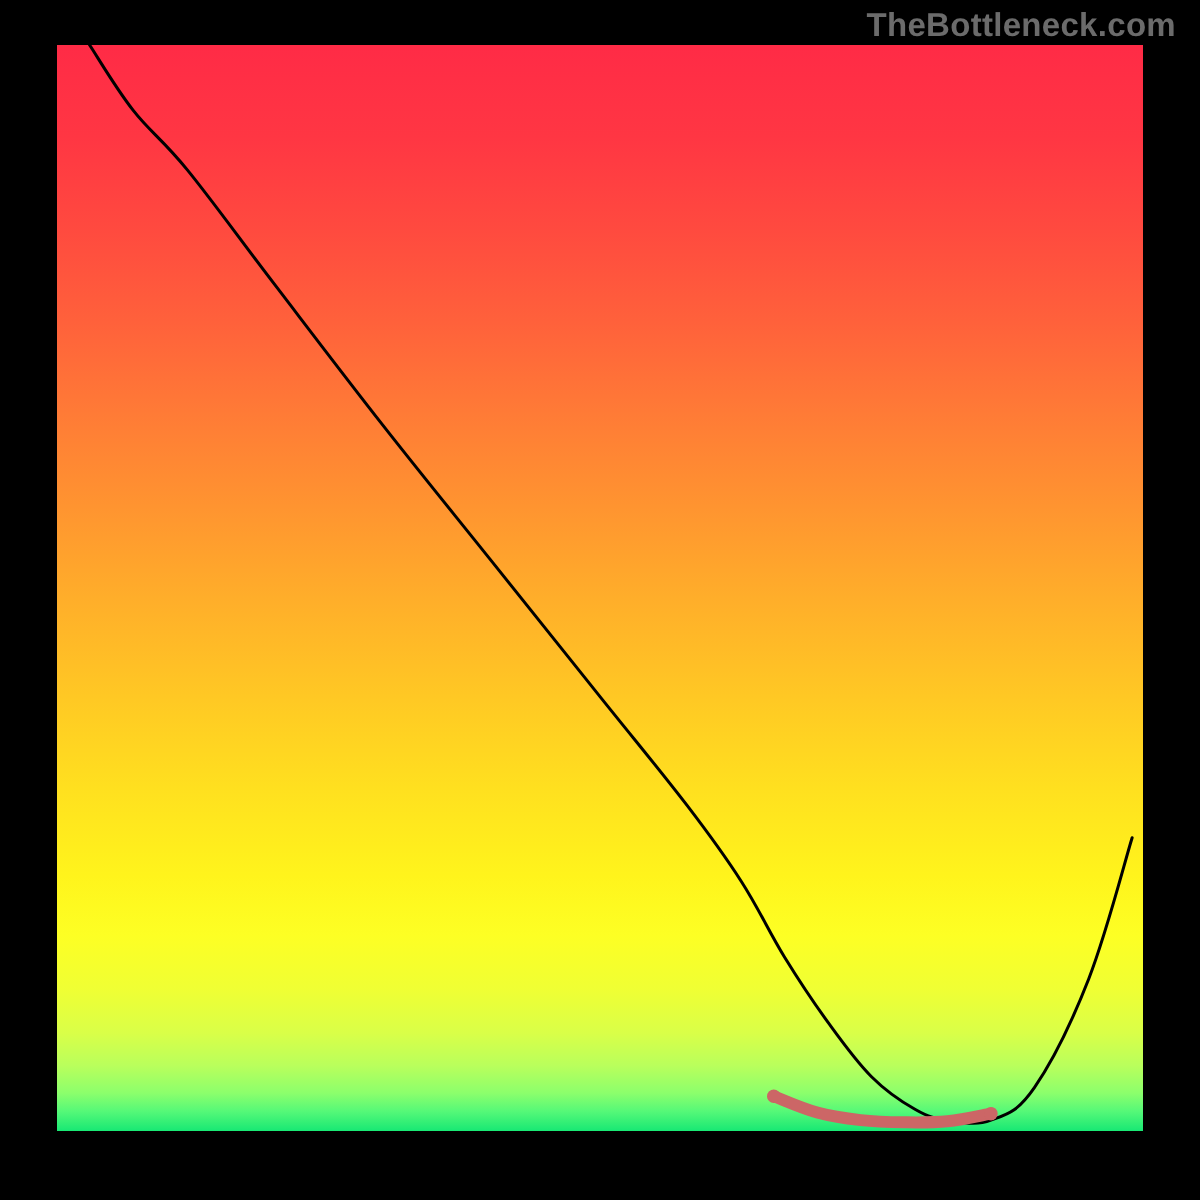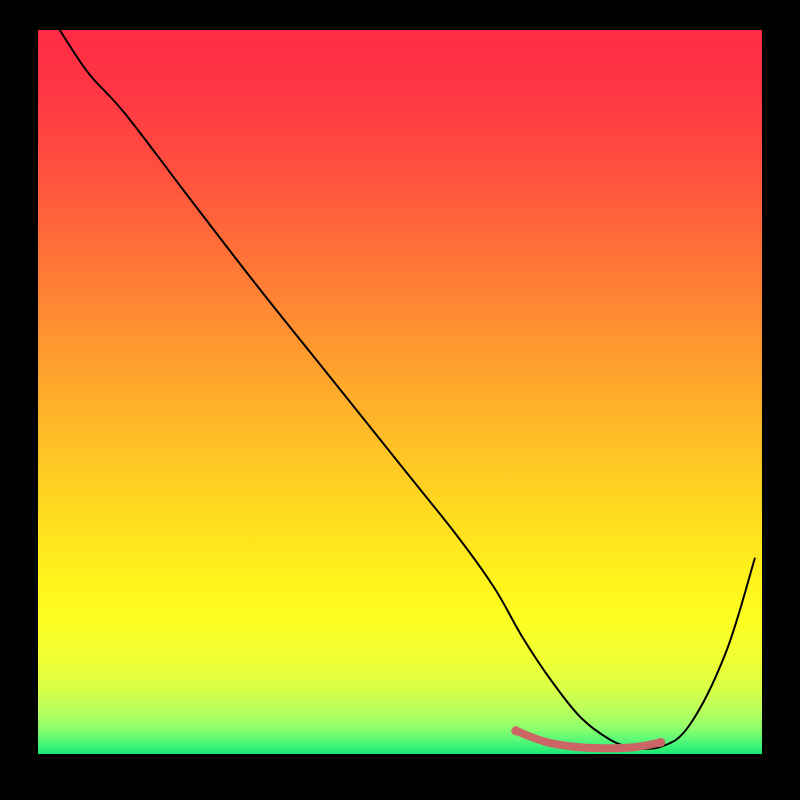--- a/index.html
+++ b/index.html
@@ -39,20 +39,21 @@
     position: absolute;
     inset: 0;
     width: 100%;
     height: 100%;
   }
 </style>
 </head>
 <body>
 
 <div class="frame">
+  <div class="watermark">TheBottleneck.com</div>
 
   <div class="plot-area">
     <svg class="gradient" viewBox="0 0 724 724" preserveAspectRatio="none">
       <defs>
         <linearGradient id="bg-grad" x1="0" y1="0" x2="0" y2="1">
             <stop offset="0.00%" stop-color="#ff2b46"></stop>
             <stop offset="8.50%" stop-color="#ff3643"></stop>
             <stop offset="17.00%" stop-color="#ff4a3f"></stop>
             <stop offset="25.50%" stop-color="#ff613b"></stop>
             <stop offset="34.00%" stop-color="#ff7b36"></stop>

